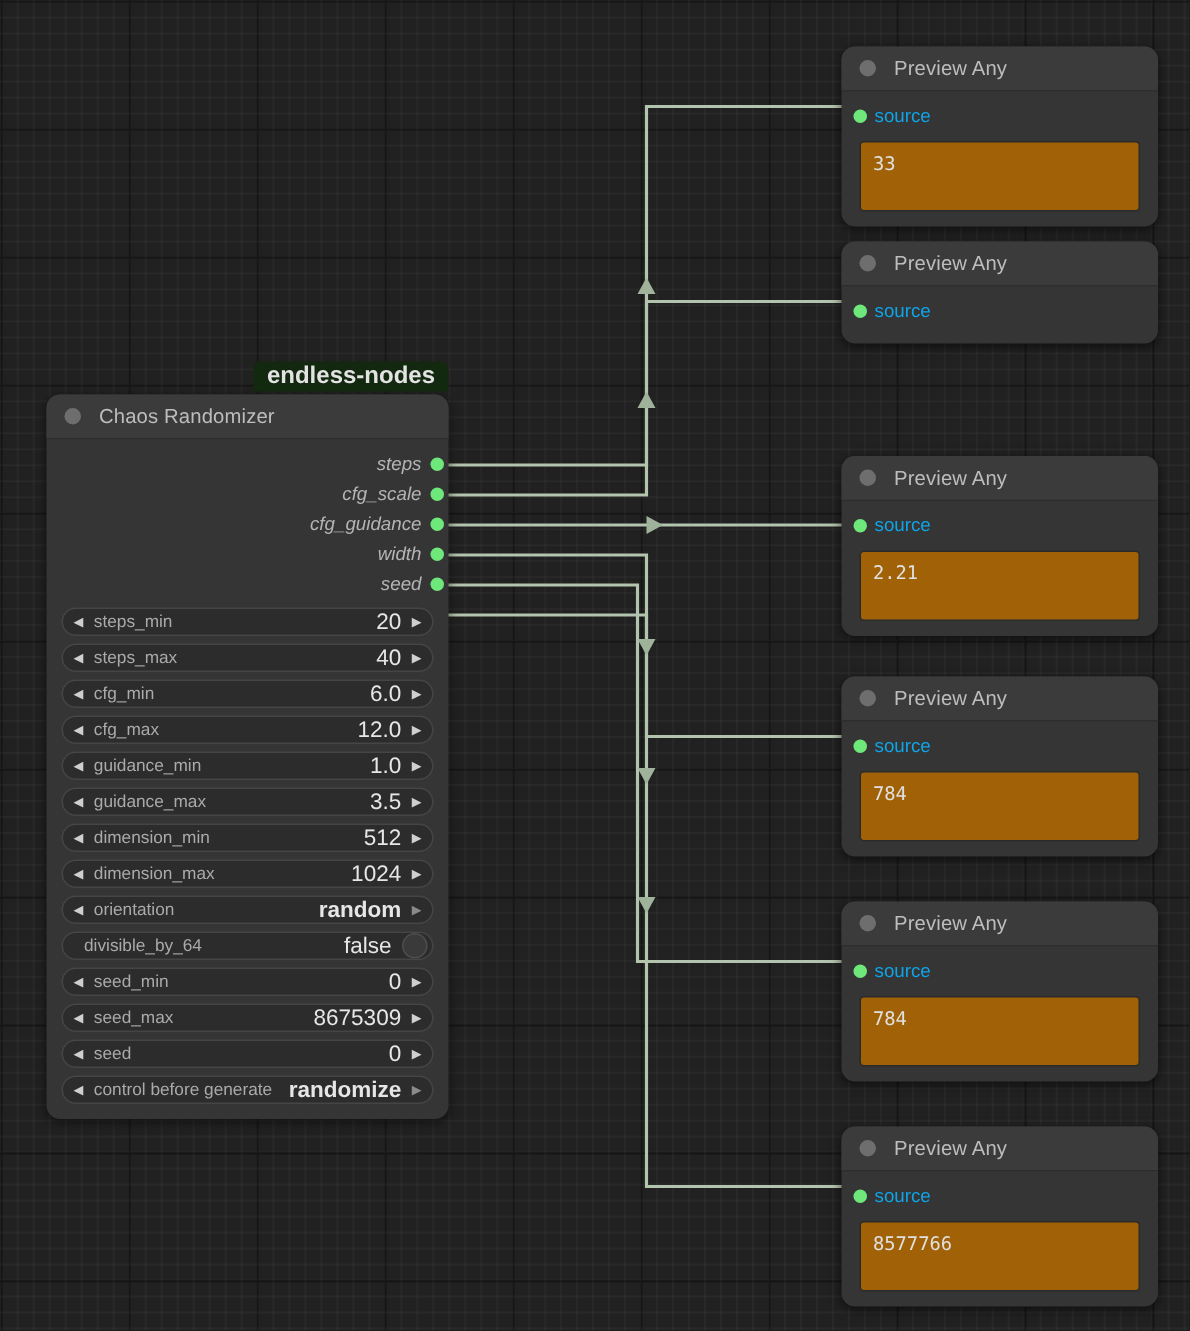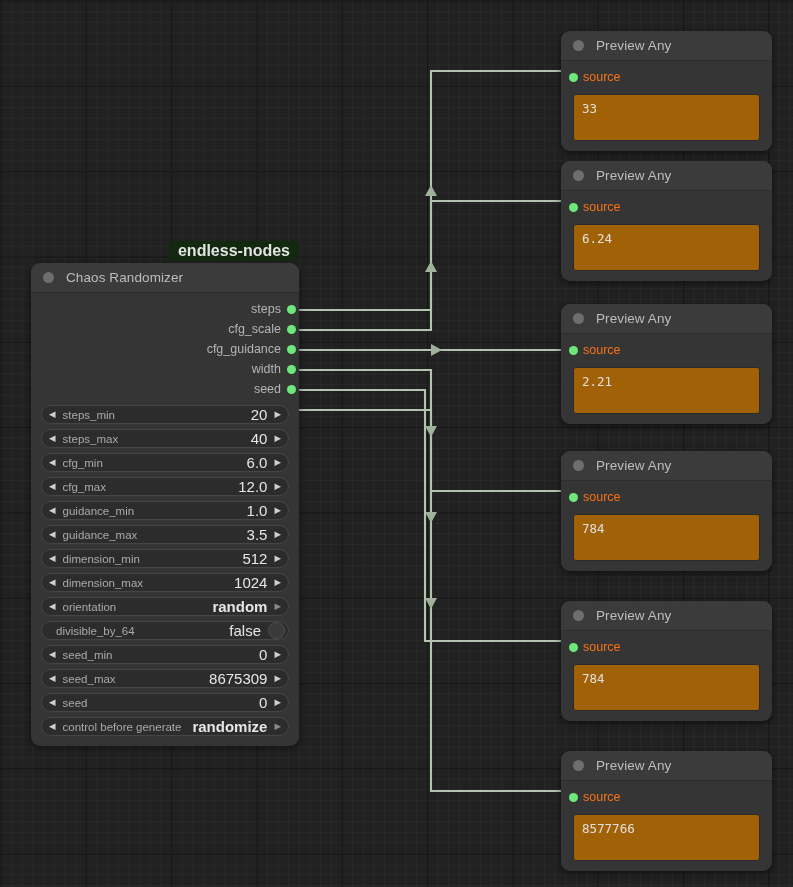--- a/index.html
+++ b/index.html
@@ -89,20 +89,21 @@
   }
 
   
   .out-row {
     position: relative;
     height: 20px;
     display: flex;
     align-items: center;
     justify-content: flex-end;
     padding-right: 18px;
+    font-style: italic;
   }
   .out-label {
     font-size: 12.5px;
     color: #b4b4b4;
     white-space: nowrap;
   }
   .slot-dot {
     position: absolute;
     width: 9px; height: 9px;
     border-radius: 50%;
@@ -174,21 +175,21 @@
     position: absolute;
     left: 8px;
     top: 50%;
     margin-top: -4.5px;
     width: 9px; height: 9px;
     border-radius: 50%;
     background: #6ee87a;
   }
   .in-label {
     font-size: 12.5px;
-    color: #f97316;
+    color: #0ea5e9;
   }
   .prev-box {
     margin: 5px 12px 0 12px;
     height: 47px;
     border-radius: 3px;
     background: #a16207;
     border: 1px solid #2b2b2b;
     box-sizing: border-box;
     padding: 6px 8px;
     font-family: "DejaVu Sans Mono", monospace;
@@ -367,21 +368,20 @@
       <div class="node" style="left: 561px; top: 161px; width: 211px;">
         <div class="node-title">
           <span class="title-dot"></span>
           <span class="title-text">Preview Any</span>
         </div>
         <div class="prev-body">
           <div class="in-row">
             <span class="in-dot"></span>
             <span class="in-label">source</span>
           </div>
-          <div class="prev-box">6.24</div>
         </div>
       </div>
       <div class="node" style="left: 561px; top: 304px; width: 211px;">
         <div class="node-title">
           <span class="title-dot"></span>
           <span class="title-text">Preview Any</span>
         </div>
         <div class="prev-body">
           <div class="in-row">
             <span class="in-dot"></span>

